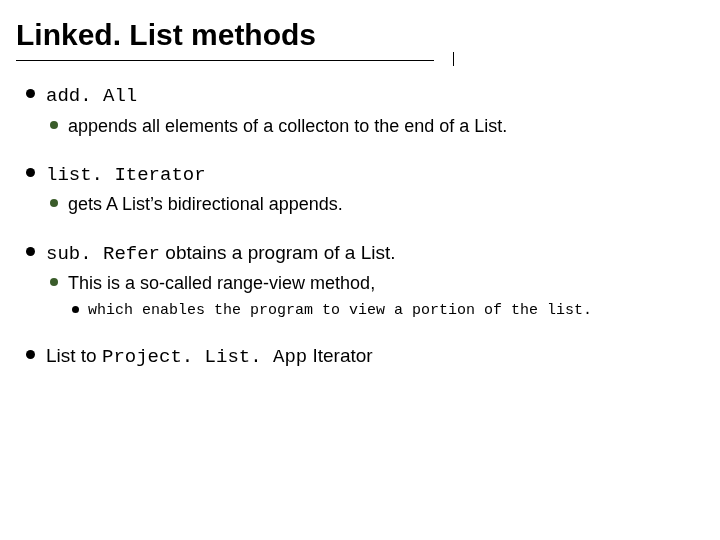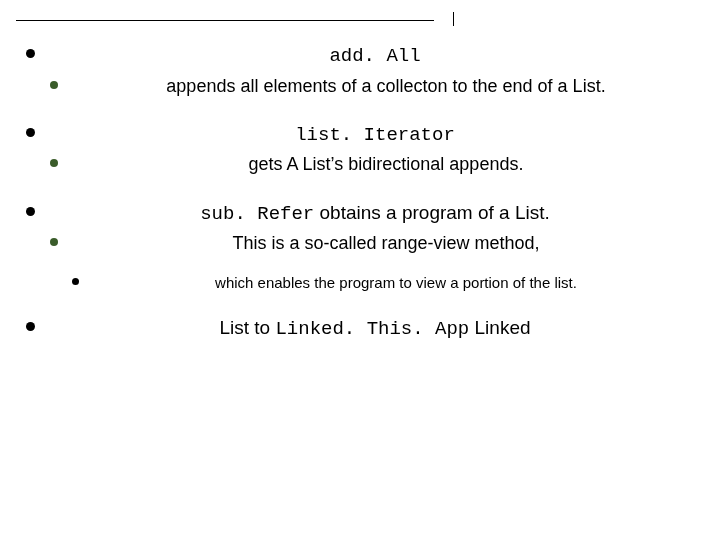--- a/index.html
+++ b/index.html
@@ -40,21 +40,20 @@
     height: 14px;
     border-left: 1px solid #000;
   }
   ul {
     list-style: none;
     margin: 0;
     padding: 0;
   }
   .lvl1 {
     margin: 0 0 0 6px;
-    text-align: center;
   }
   .lvl1 > li {
     position: relative;
     padding-left: 24px;
     font-size: 19px;
     line-height: 1.35;
     margin-bottom: 22px;
   }
   .lvl1 > li::before {
     content: "";
@@ -80,21 +79,22 @@
     content: "";
     position: absolute;
     left: 4px;
     top: 7px;
     width: 8px;
     height: 8px;
     background: #3a5c2a;
     border-radius: 50%;
   }
   .lvl3 {
-    margin-top: 16px;
+    margin-top: 4px;
+    font-family: Liberation Mono, monospace;
   }
   .lvl3 > li {
     position: relative;
     padding-left: 20px;
     font-size: 15px;
     line-height: 1.4;
   }
   .lvl3 > li::before {
     content: "";
     position: absolute;
@@ -106,20 +106,21 @@
     border-radius: 50%;
   }
   .code {
     font-family: "Courier New", Courier, monospace;
   }
 </style>
 </head>
 <body>
 
 <div class="slide">
+  <h1 class="title">Linked. List methods</h1>
   <div class="title-rule-wrap">
     <div class="title-rule"></div>
     <div class="title-rule2"></div>
   </div>
 
   <ul class="lvl1">
 
     <li>
       <span class="code">add. All</span>
       <ul class="lvl2">
@@ -146,17 +147,17 @@
           <ul class="lvl3">
             <li>
               <span>which enables the program to view a portion of the list.</span>
             </li>
           </ul>
         </li>
       </ul>
     </li>
 
     <li>
-      <span>List to </span><span class="code">Linked. This. App</span><span> Linked</span>
+      <span>List to </span><span class="code">Project. List. App</span><span> Iterator</span>
     </li>
 
   </ul>
 </div>
 
 </body></html>

